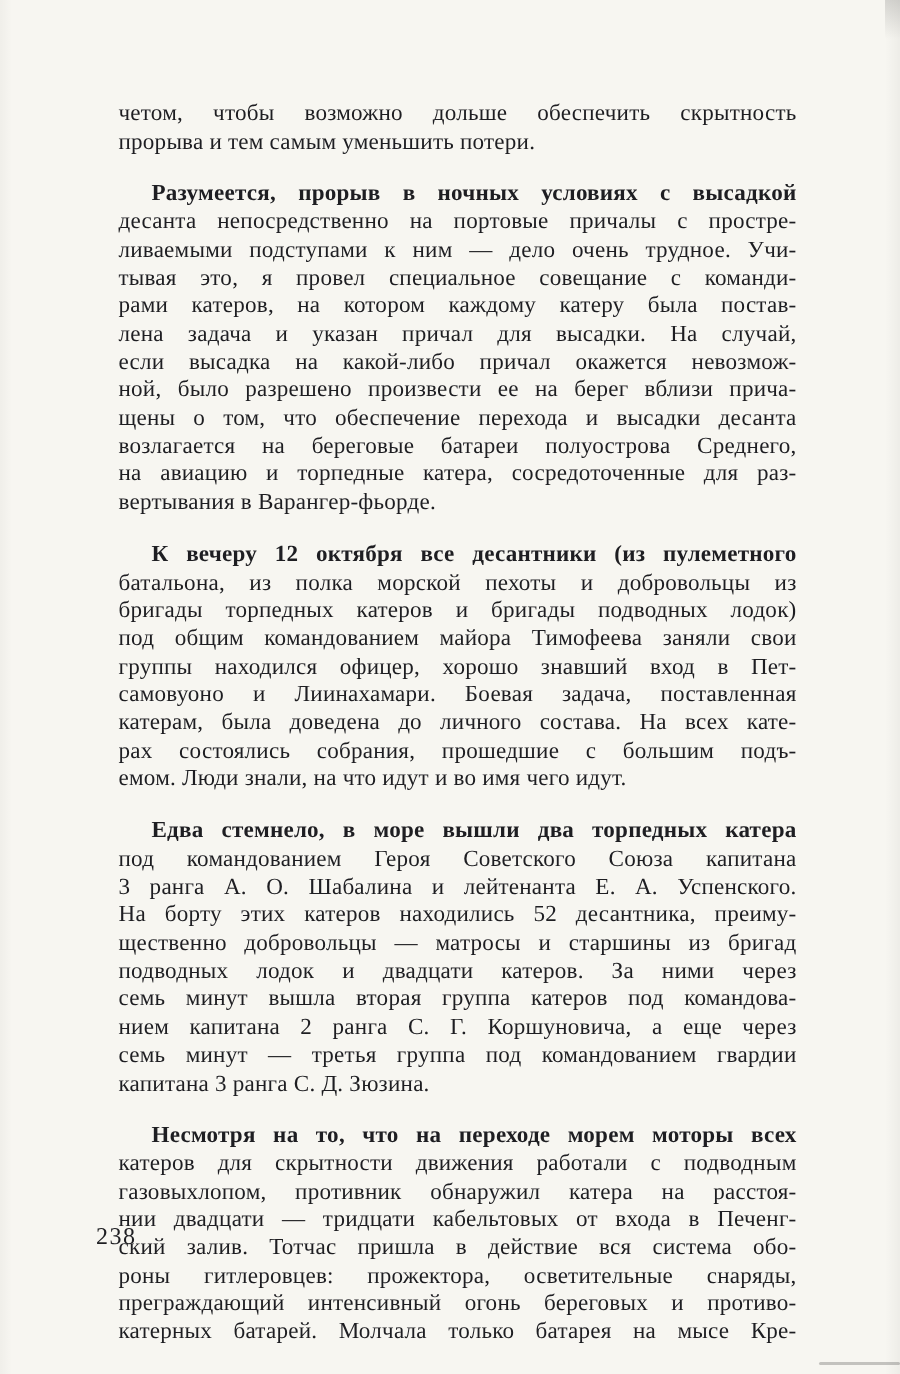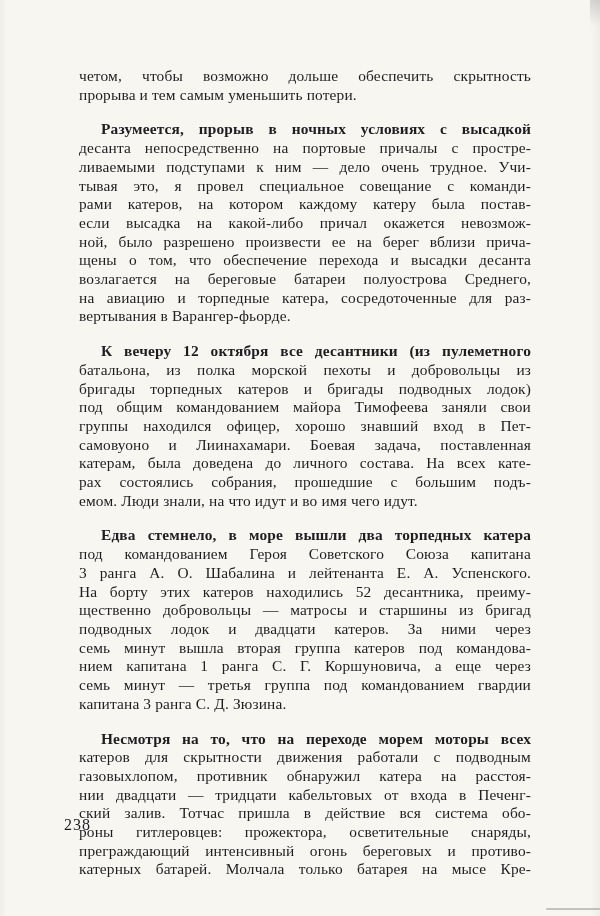--- a/index.html
+++ b/index.html
@@ -76,20 +76,21 @@
       <div class="paragraph">
         <div class="line">четом, чтобы возможно дольше обеспечить скрытность</div>
         <div class="line para-end">прорыва и тем самым уменьшить потери.</div>
       </div>
       <div class="paragraph">
         <div class="line indent">Разумеется, прорыв в ночных условиях с высадкой</div>
         <div class="line">десанта непосредственно на портовые причалы с простре-</div>
         <div class="line">ливаемыми подступами к ним — дело очень трудное. Учи-</div>
         <div class="line">тывая это, я провел специальное совещание с команди-</div>
         <div class="line">рами катеров, на котором каждому катеру была постав-</div>
+        <div class="line">лена задача и указан причал для высадки. На случай,</div>
         <div class="line">если высадка на какой-либо причал окажется невозмож-</div>
         <div class="line">ной, было разрешено произвести ее на берег вблизи прича-</div>
         <div class="line">щены о том, что обеспечение перехода и высадки десанта</div>
         <div class="line">возлагается на береговые батареи полуострова Среднего,</div>
         <div class="line">на авиацию и торпедные катера, сосредоточенные для раз-</div>
         <div class="line para-end">вертывания в Варангер-фьорде.</div>
       </div>
       <div class="paragraph">
         <div class="line indent">К вечеру 12 октября все десантники (из пулеметного</div>
         <div class="line">батальона, из полка морской пехоты и добровольцы из</div>
@@ -102,21 +103,21 @@
         <div class="line para-end">емом. Люди знали, на что идут и во имя чего идут.</div>
       </div>
       <div class="paragraph">
         <div class="line indent">Едва стемнело, в море вышли два торпедных катера</div>
         <div class="line">под командованием Героя Советского Союза капитана</div>
         <div class="line">3 ранга А. О. Шабалина и лейтенанта Е. А. Успенского.</div>
         <div class="line">На борту этих катеров находились 52 десантника, преиму-</div>
         <div class="line">щественно добровольцы — матросы и старшины из бригад</div>
         <div class="line">подводных лодок и двадцати катеров. За ними через</div>
         <div class="line">семь минут вышла вторая группа катеров под командова-</div>
-        <div class="line">нием капитана 1 ранга С. Г. Коршуновича, а еще через</div>
+        <div class="line">нием капитана 2 ранга С. Г. Коршуновича, а еще через</div>
         <div class="line">семь минут — третья группа под командованием гвардии</div>
         <div class="line para-end">капитана 3 ранга С. Д. Зюзина.</div>
       </div>
       <div class="paragraph">
         <div class="line indent">Несмотря на то, что на переходе морем моторы всех</div>
         <div class="line">катеров для скрытности движения работали с подводным</div>
         <div class="line">газовыхлопом, противник обнаружил катера на расстоя-</div>
         <div class="line">нии двадцати — тридцати кабельтовых от входа в Печенг-</div>
         <div class="line">ский залив. Тотчас пришла в действие вся система обо-</div>
         <div class="line">роны гитлеровцев: прожектора, осветительные снаряды,</div>

